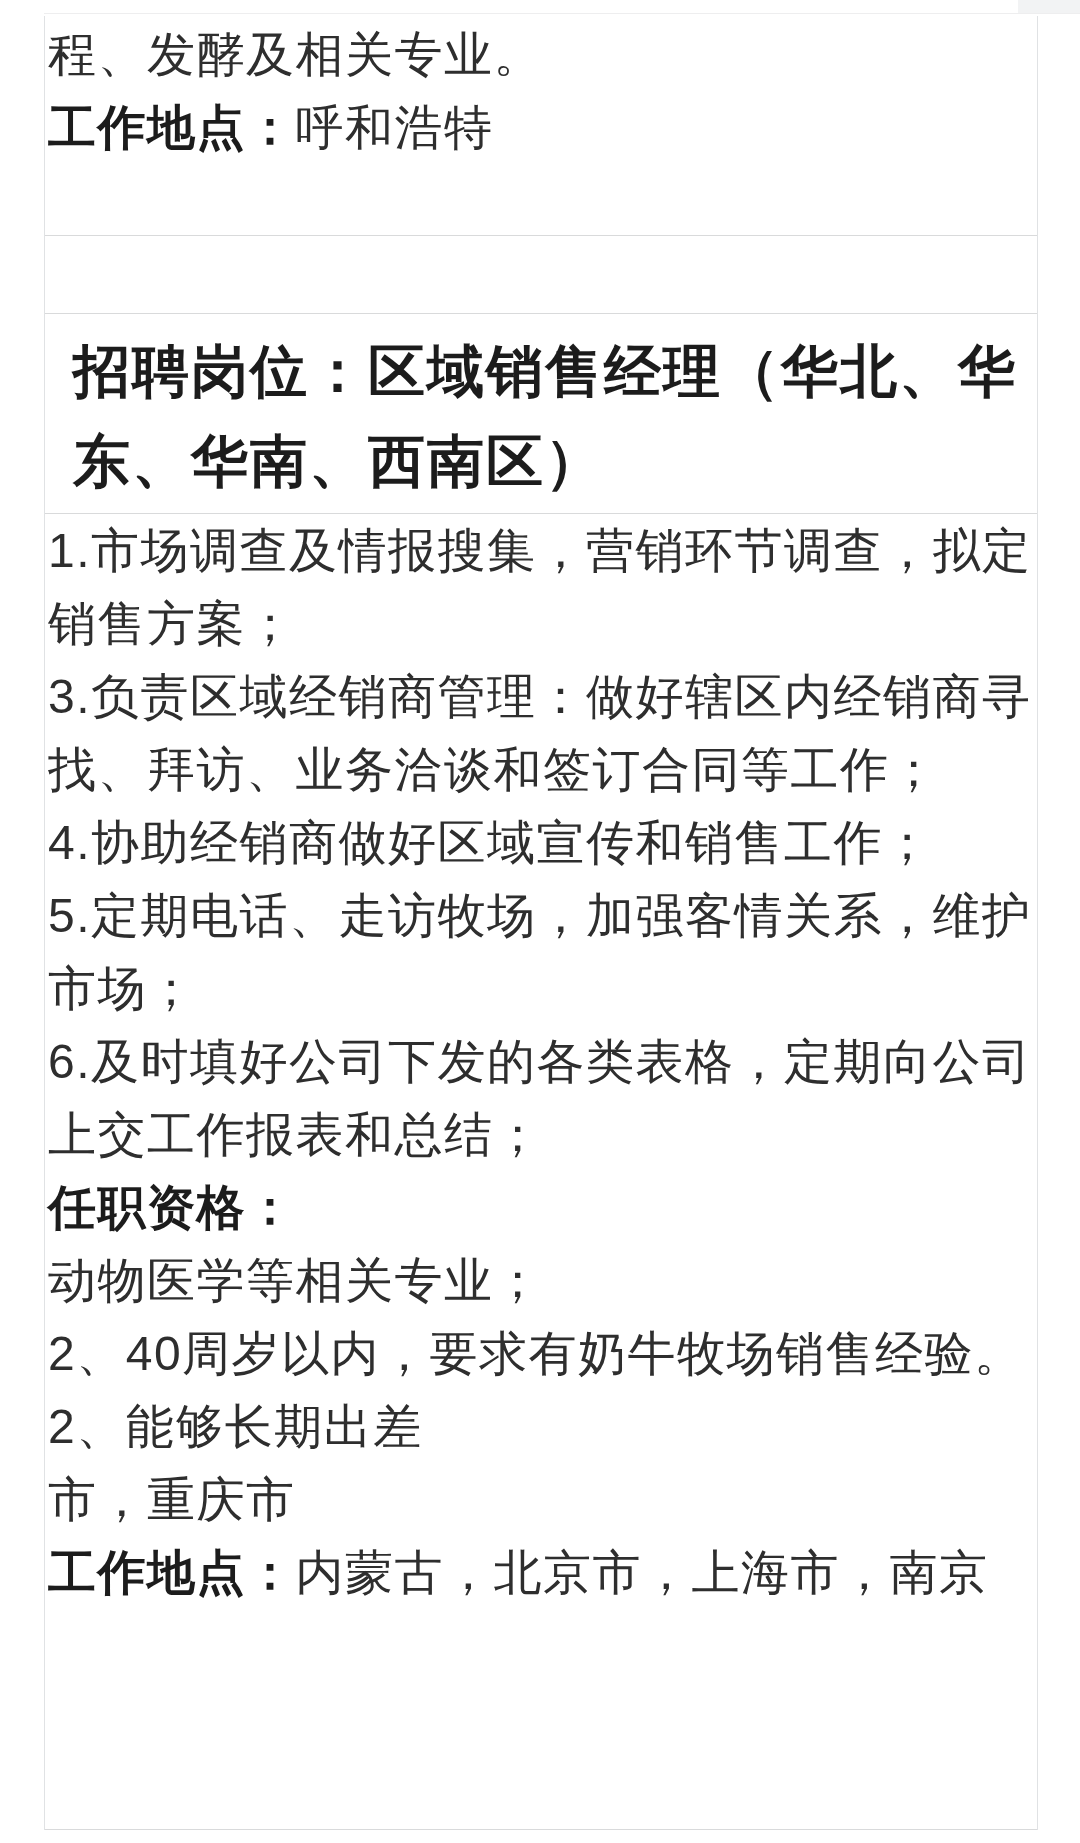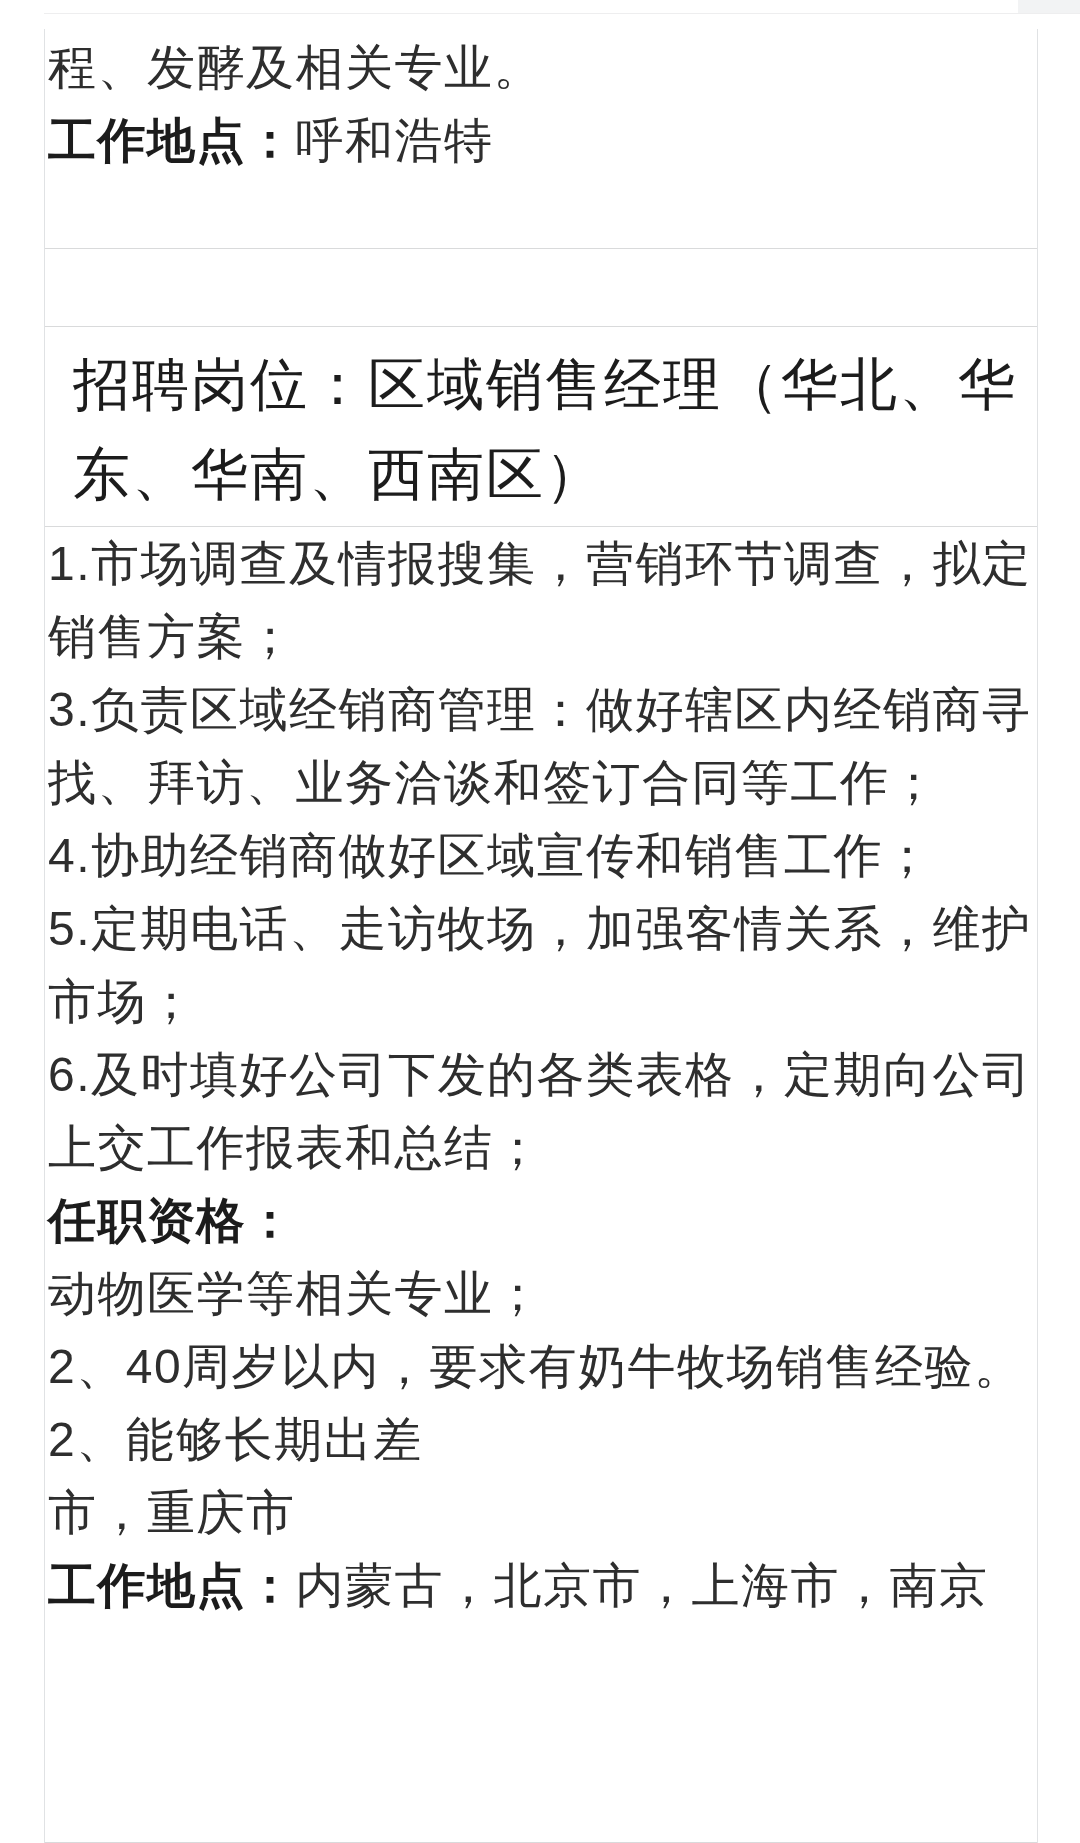--- a/index.html
+++ b/index.html
@@ -25,39 +25,39 @@
     background: #eeeeef;
   }
   .corner-block {
     position: absolute;
     right: 0; top: 0;
     width: 62px; height: 13px;
     background: #f2f3f4;
   }
   .jp-table {
     position: absolute;
-    left: 44px; top: 29px;
+    left: 44px; top: 16px;
     width: 992px; height: 1814px;
     border-left: 1px solid var(--border-v);
     border-right: 1px solid var(--border-v);
     box-sizing: content-box;
   }
   .row {
     box-sizing: border-box;
     border-bottom: 1px solid var(--border-h);
     overflow: visible;
   }
   .row-intro   { height: 220px; padding: 2px 0 0 3px; }
   .row-spacer  { height: 78px; }
   .row-title   {
     height: 200px;
     padding: 12px 0 0 28px;
     font-size: 57px;
     line-height: 90px;
-    font-weight: 400;
+    font-weight: 700;
     letter-spacing: 2px;
     color: var(--bold);
     white-space: nowrap;
   }
   .row-details { height: 1316px; padding: 0 0 0 3px; }
   .tline {
     font-size: 48px;
     line-height: 73px;
     letter-spacing: 1.5px;
     color: var(--text);

